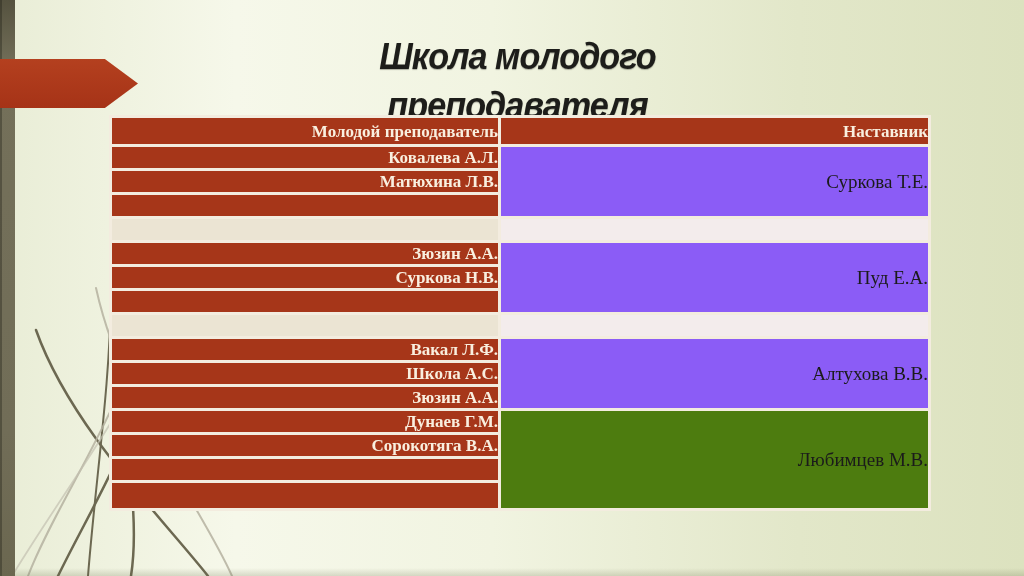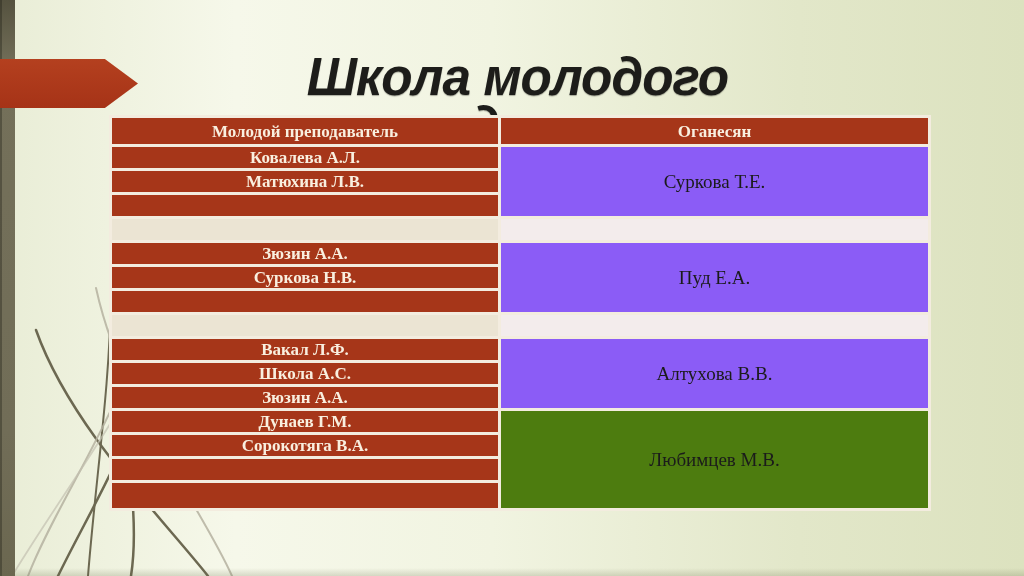--- a/index.html
+++ b/index.html
@@ -20,33 +20,32 @@
   }
   .arrow {
     position:absolute; left:0; top:59px; width:138px; height:49px; z-index:6;
     background:linear-gradient(180deg,#b4401f 0%,#a63317 100%);
     clip-path:polygon(0 0,76% 0,100% 50%,76% 100%,0 100%);
   }
   .grass { position:absolute; left:0; top:266px; width:360px; height:310px; z-index:1; }
   .title {
     position:absolute; top:32px; left:11px; right:0; text-align:center; z-index:2;
     font-family:"Liberation Sans", sans-serif; font-weight:700; font-style:italic;
-    font-size:54px; line-height:49px; color:#1d1d1a; letter-spacing:-1px;
+    font-size:36px; line-height:49px; color:#1d1d1a; letter-spacing:-1px;
     text-shadow:0 1px 1px rgba(40,40,35,.35);
-    margin-top:20px;
   }
   .title .tline { display:block; transform:scaleX(.95); transform-origin:50% 50%; }
   table.tbl {
     position:absolute; left:109px; top:115px; width:822px; z-index:5;
     border-collapse:separate; border-spacing:3px; table-layout:fixed;
     background:#f3ecdf;
   }
   table.tbl col.c1 { width:386px; }
   table.tbl td {
-    padding:0; margin:0; text-align:center; vertical-align:middle;
+    padding:0; margin:0; text-align:right; vertical-align:middle;
     line-height:1; overflow:hidden;
   }
   tr.row { height:21px; }
   tr.r-hdr { height:26px; }
   tr.r-last { height:25px; }
   td.red, td.hdr {
     background:#a63619; color:#f9efdf; font-weight:bold; font-size:17px;
   }
   td.beige  { background:#ebe4d3; }
   td.msep   { background:#f3ecec; }
@@ -78,21 +77,21 @@
   <div class="arrow"></div>
 
   <table class="tbl">
     <colgroup>
         <col class="c1">
         <col class="c2">
       </colgroup>
     <tbody>
         <tr class="r-hdr">
       <td class="hdr">Молодой преподаватель</td>
-      <td class="hdr">Оганесян</td>
+      <td class="hdr">Наставник</td>
     </tr>
 
     <tr class="row">
       <td class="red">Ковалева А.Л.</td>
       <td class="mentor" rowspan="3">Суркова Т.Е.</td>
     </tr>
     <tr class="row">
       <td class="red">Матюхина Л.В.</td>
     </tr>
     <tr class="row">

